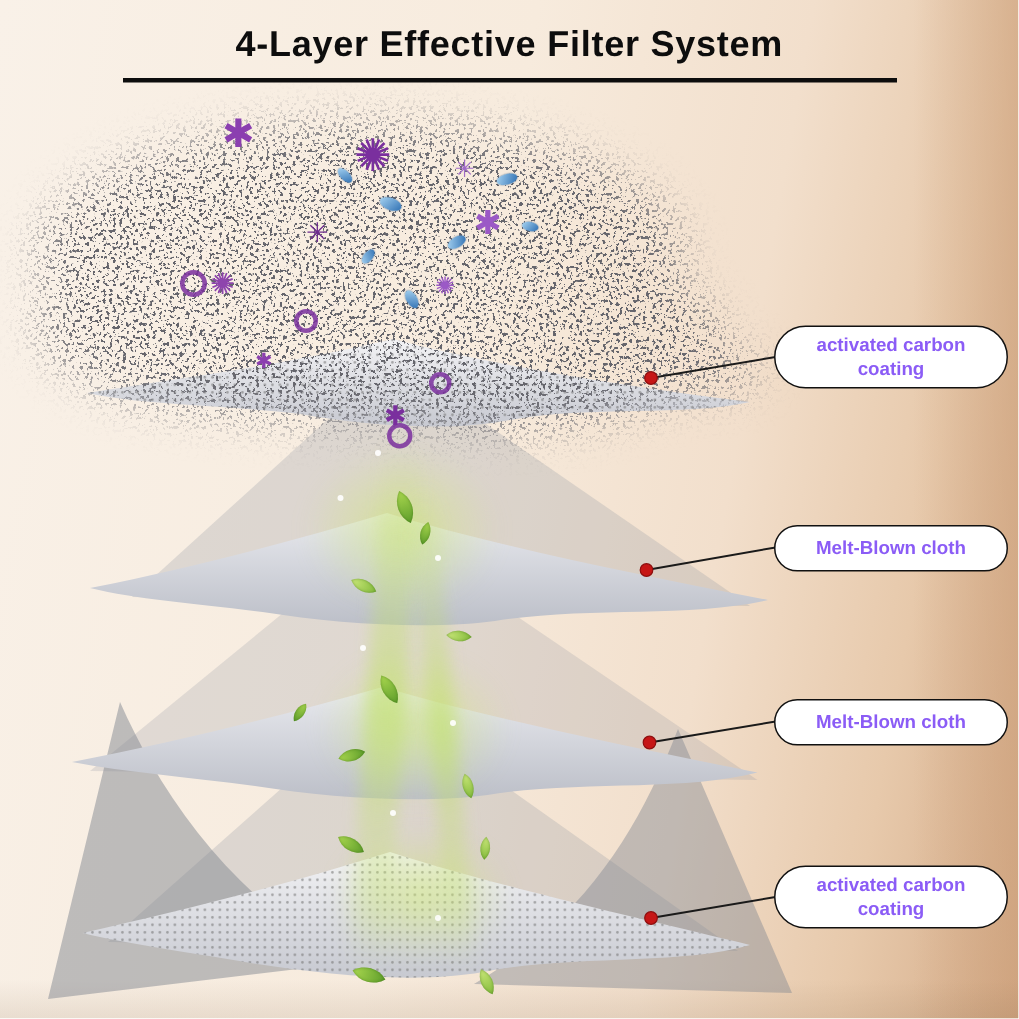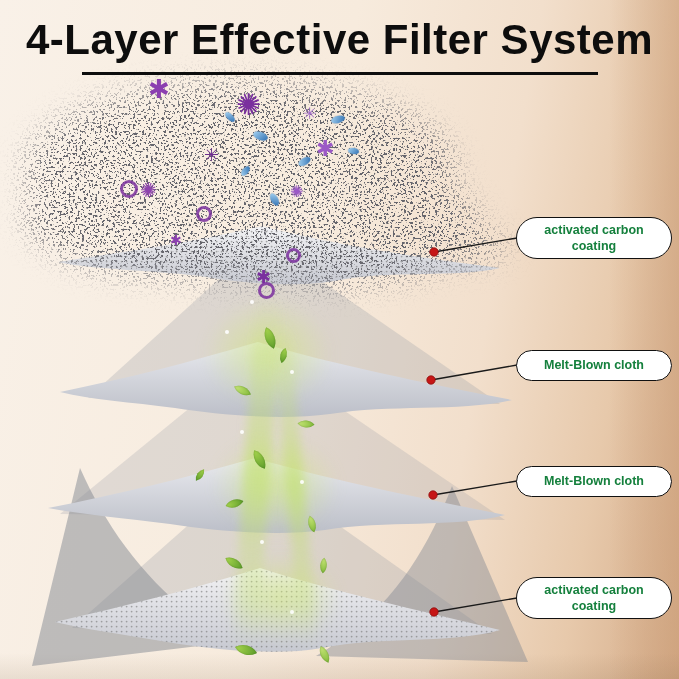--- a/index.html
+++ b/index.html
@@ -6,40 +6,40 @@
   .canvas{
     position:relative;width:679px;height:679px;overflow:hidden;
     font-family:"Liberation Sans",sans-serif;
     background:linear-gradient(100deg,#f9f1e8 0%,#f7ebdd 45%,#f2dfcc 68%,#e7c9ab 85%,#d4ab88 100%);
   }
   .right-shade{position:absolute;top:0;right:0;width:70px;height:100%;
     background:linear-gradient(to right,rgba(211,169,134,0),rgba(203,158,120,.55));}
   .bottom-shade{position:absolute;left:0;bottom:0;width:100%;height:26px;
     background:linear-gradient(to top,rgba(120,90,60,.12),rgba(120,90,60,0));}
   .title-wrap{position:absolute;top:16px;left:0;width:100%;text-align:center;z-index:30;}
-  .title{margin:0;font-size:42px;line-height:1.15;font-weight:800;color:#0d0d0d;letter-spacing:.5px;text-align:center;}
+  .title{margin:0;font-size:24px;line-height:1.15;font-weight:800;color:#0d0d0d;letter-spacing:.5px;text-align:center;}
   .title-underline{width:516px;height:3px;background:#0d0d0d;margin:8px auto 0 auto;}
   .scene{position:absolute;inset:0;}
   svg.diagram{position:absolute;inset:0;}
   .glow{position:absolute;border-radius:50%;filter:blur(7px);
     background:radial-gradient(closest-side,rgba(206,232,110,.55),rgba(206,232,110,0) 72%);}
   .streak{position:absolute;filter:blur(5px);
     background:linear-gradient(to bottom,rgba(206,232,110,0),rgba(190,226,96,.5),rgba(206,232,110,0));}
   .leaf{position:absolute;border-radius:0 100% 0 100%;
     background:linear-gradient(135deg,#aad74f,#5f9e2b);box-shadow:inset 0 0 2px rgba(40,90,10,.5);}
   .leaf.light{background:linear-gradient(135deg,#cbe87a,#84bb3c);}
   .sparkle{position:absolute;width:4px;height:4px;border-radius:50%;background:#ffffff;opacity:.9;}
   .virus{position:absolute;line-height:1;z-index:12;}
   .bluep{position:absolute;border-radius:50%;z-index:12;
     background:linear-gradient(120deg,#a8d4f2,#2e6fb2);box-shadow:0 0 1px #1d4f85;}
   .ring{position:absolute;border:3px solid #7a2f9e;border-radius:50%;opacity:.85;z-index:12;}
   .callout{position:absolute;left:516px;width:156px;z-index:25;
     display:flex;align-items:center;justify-content:center;box-sizing:border-box;
     background:#ffffff;border:1.6px solid #111111;border-radius:22px;
-    font-size:12.5px;font-weight:700;color:#15803d;text-align:center;line-height:1.3;padding:3px 10px;}
+    font-size:12.5px;font-weight:700;color:#8b5cf6;text-align:center;line-height:1.3;padding:3px 10px;}
   .callout.two{height:42px;}
   .callout.one{height:31px;}
 </style>
 </head>
 <body>
 
 <div class="canvas">
 
   <div class="right-shade"></div>
   <div class="bottom-shade"></div>

